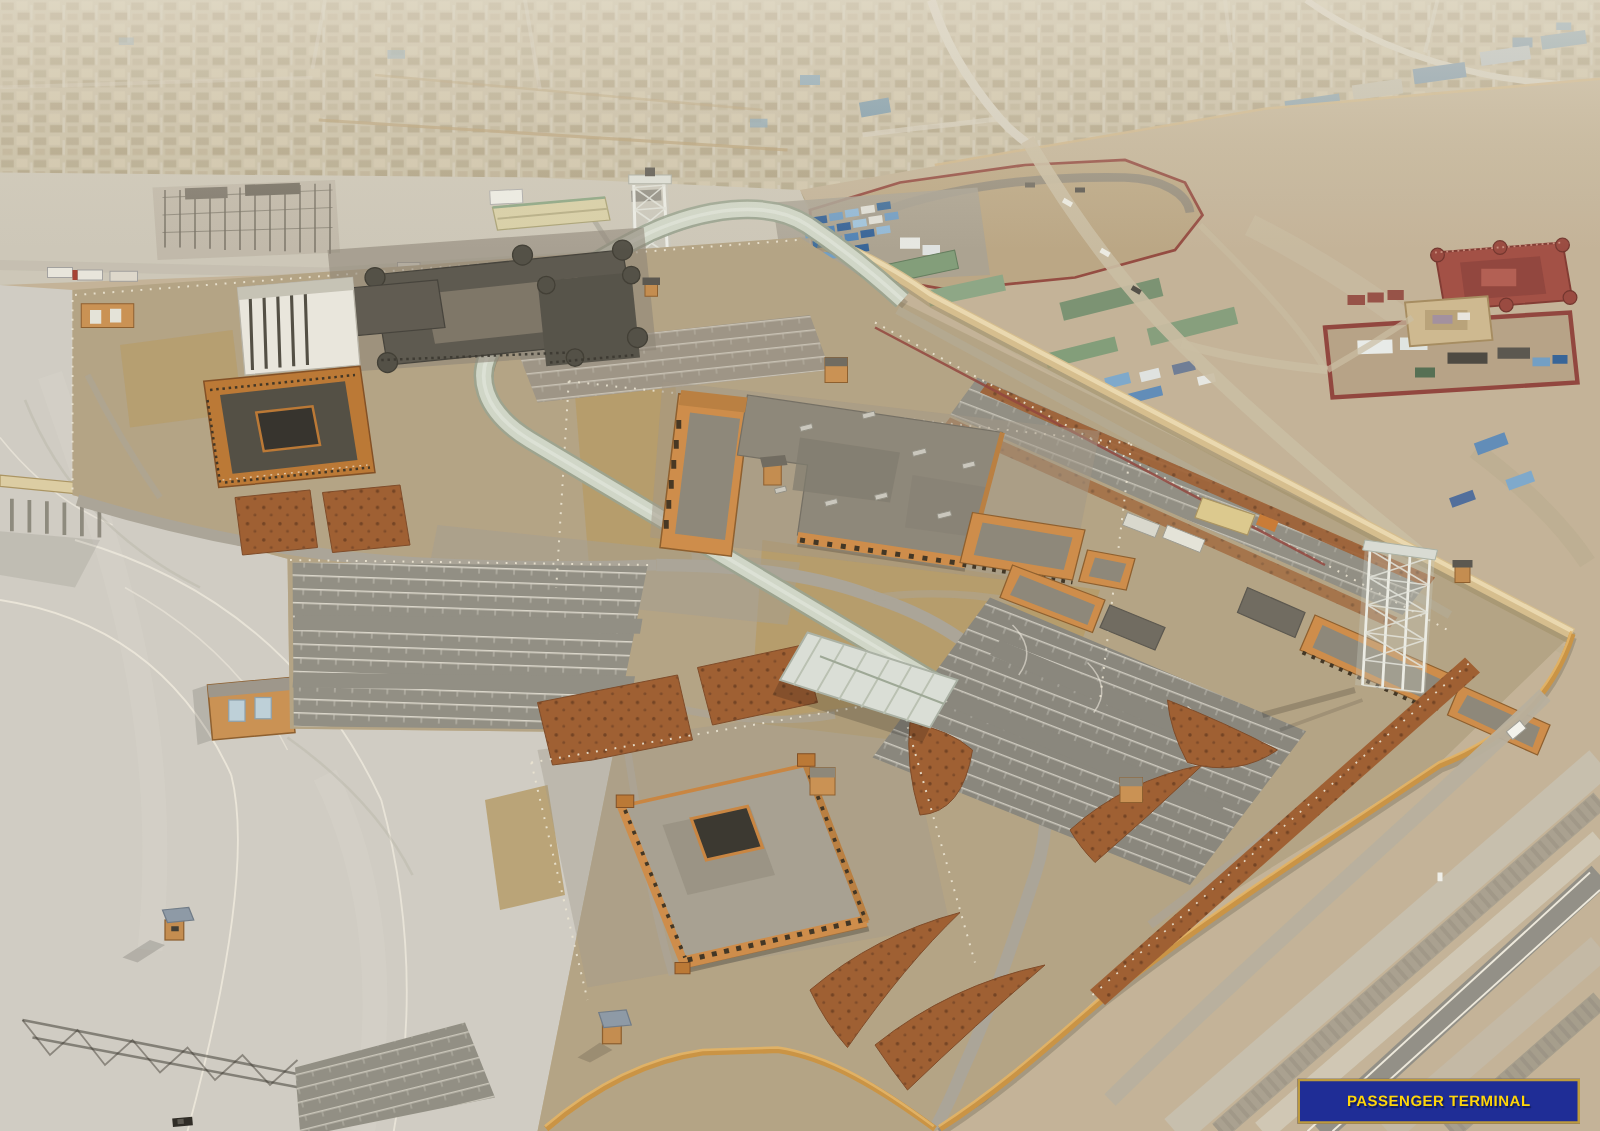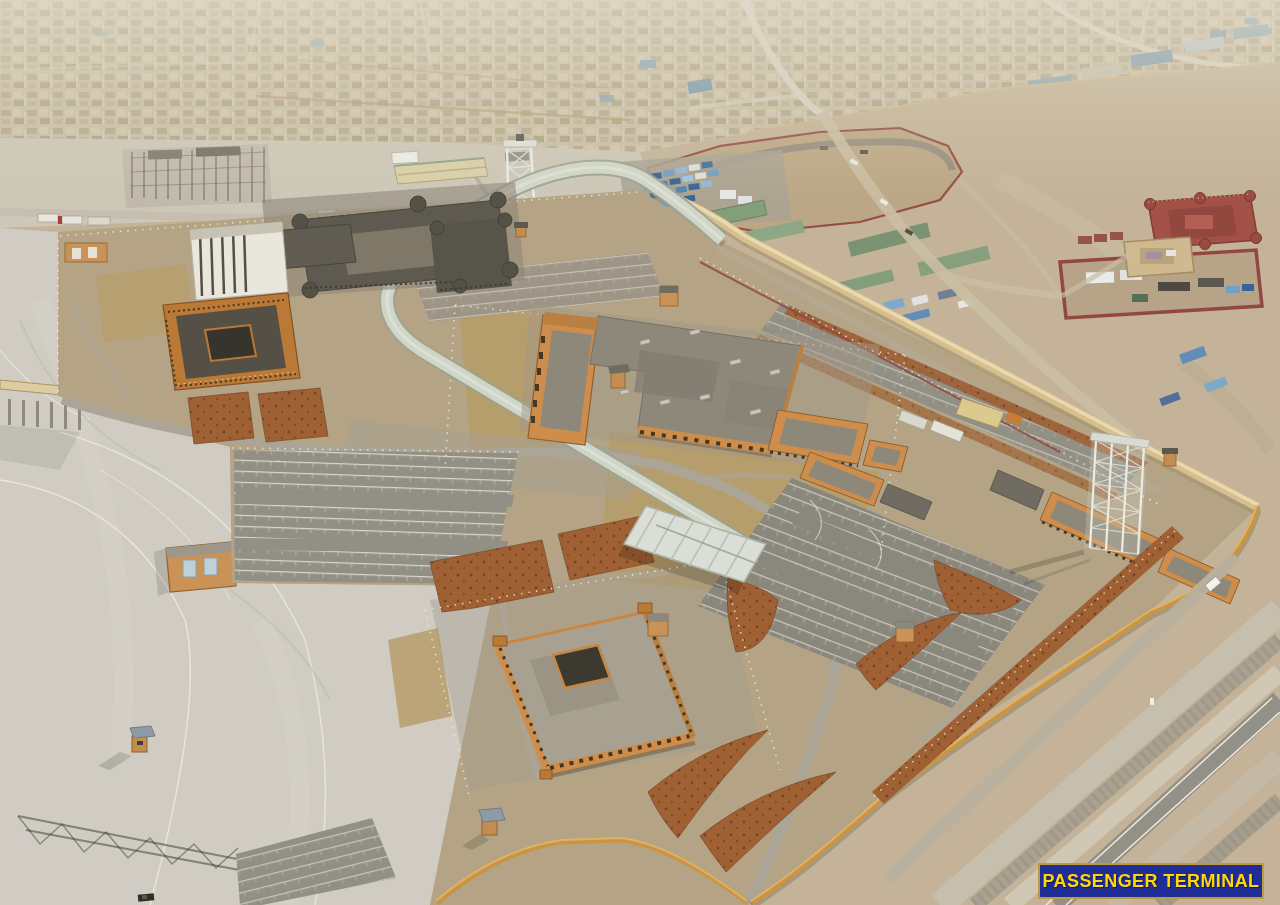--- a/index.html
+++ b/index.html
@@ -5,21 +5,21 @@
   html,body{margin:0;padding:0;background:#222;}
   .stage{
     position:relative;width:1280px;height:905px;overflow:hidden;
     font-family:"Liberation Sans", sans-serif;
   }
   .stage svg{position:absolute;left:0;top:0;display:block;}
   .caption{
     position:absolute;left:1038px;top:863px;width:226px;height:36px;
     box-sizing:border-box;border:2px solid #bd9b3e;
     display:flex;align-items:center;justify-content:center;
-    font-weight:bold;font-size:18px;letter-spacing:.4px;
+    font-weight:bold;font-size:12px;letter-spacing:.4px;
     font-family:"Liberation Sans", sans-serif;
     text-shadow:1px 1px 1px rgba(0,0,0,.45);
   }
 </style>
 </head>
 <body>
 
 <div class="stage">
 <svg width="1280" height="905" viewBox="0 0 1280 905">
   <defs>

